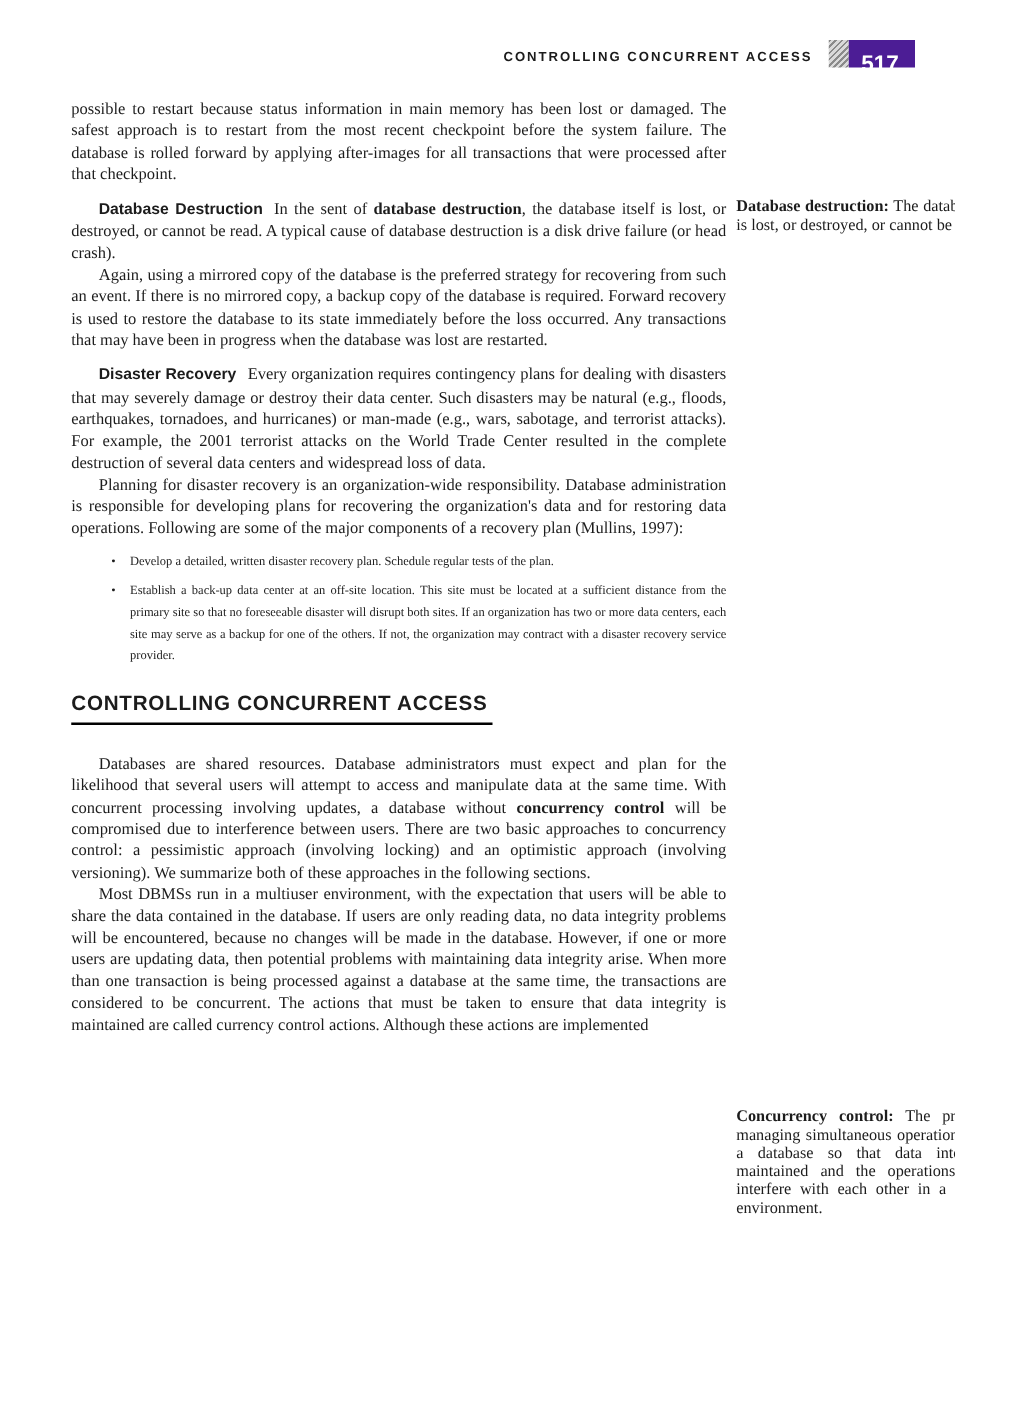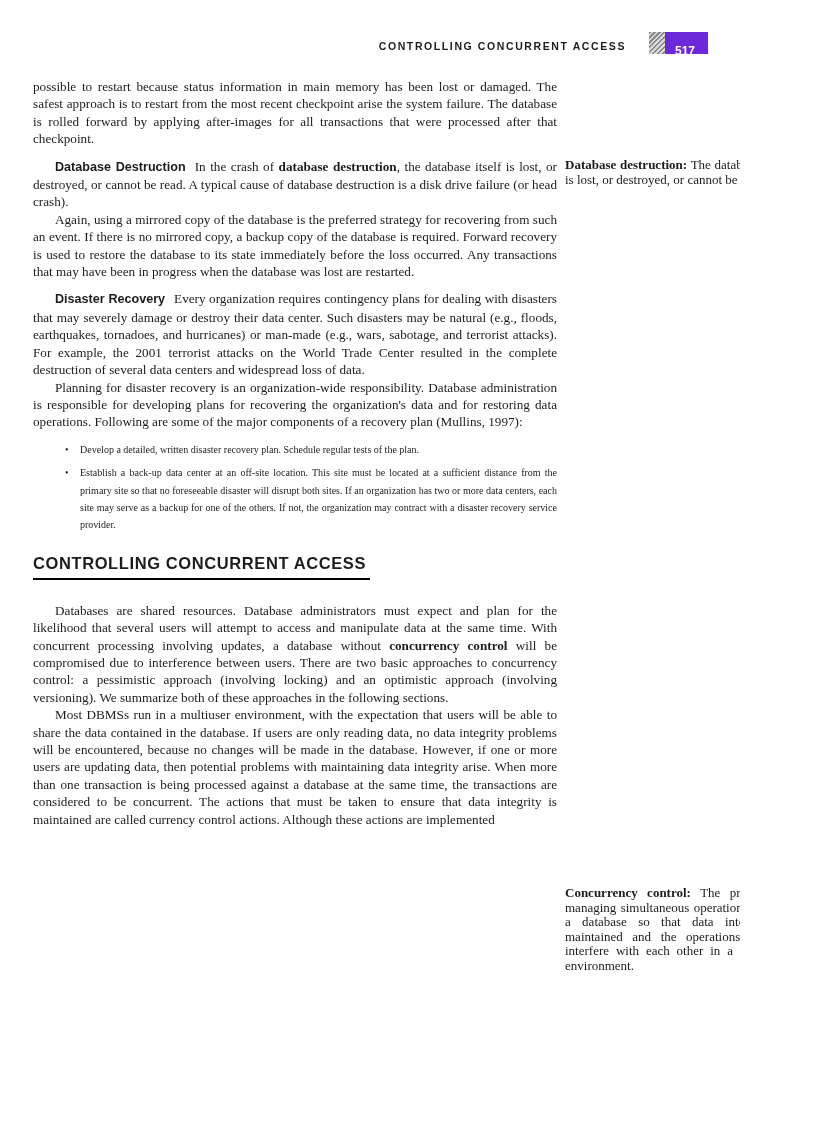--- a/index.html
+++ b/index.html
@@ -3,40 +3,40 @@
 <meta charset="utf-8">
 <style>
   * { box-sizing: border-box; }
   html, body { margin: 0; padding: 0; }
   body {
     width: 816px; height: 1123px;
     background: #ffffff;
     font-family: "Liberation Serif", serif;
     color: #1c1c1c;
   }
-  .page { position: relative; width: 740px; height: 1123px; overflow: hidden; background: #fff; }
+  .page { position: relative; width: 740px; height: 1123px; overflow: hidden; background: #fff; margin-left: 24px; }
 
   
   .running-head {
     position: absolute; top: 40px; right: 114px;
     font-family: "Liberation Sans", sans-serif;
     font-weight: bold; font-size: 10.5px; letter-spacing: 1.6px;
     white-space: nowrap;
   }
   .page-num-box {
     position: absolute; top: 32px; right: 32px; height: 22px;
     display: flex; align-items: stretch;
   }
   .page-num-pattern {
     width: 16px;
     background: repeating-linear-gradient(135deg, #8a8a8a 0 1.5px, #d9d9d9 1.5px 3.5px);
   }
   .page-num {
-    background: #6d28d9; color: #fff;
-    font-family: "Liberation Sans", sans-serif; font-weight: bold; font-size: 12px;
+    background: #4c1d95; color: #fff;
+    font-family: "Liberation Sans", sans-serif; font-weight: bold; font-size: 18px;
     display: flex; align-items: center; padding: 16px 13px 0 10px;
   }
 
   
   .main-col { position: absolute; left: 33px; top: 78px; width: 524px; }
   p { margin: 0; font-size: 13.2px; line-height: 17.4px; text-align: justify; }
   p.indent { text-indent: 22px; }
   p.runin { margin-top: 10px; text-indent: 22px; }
   .runin-head {
     font-family: "Liberation Sans", sans-serif;
@@ -76,23 +76,23 @@
 <div class="page">
 
   <span class="running-head">CONTROLLING CONCURRENT ACCESS</span>
   <span class="page-num-box">
     <span class="page-num-pattern"></span>
     <span class="page-num">517</span>
   </span>
 
   <div class="main-col">
 
-    <p>possible to restart because status information in main memory has been lost or damaged. The safest approach is to restart from the most recent checkpoint arise the system failure. The database is rolled forward by applying after-images for all transactions that were processed after that checkpoint.</p>
+    <p>possible to restart because status information in main memory has been lost or damaged. The safest approach is to restart from the most recent checkpoint before the system failure. The database is rolled forward by applying after-images for all transactions that were processed after that checkpoint.</p>
 
-    <p class="runin"><span class="runin-head">Database Destruction</span><span>In the crash of </span><span class="bold-term">database destruction</span><span>, the database itself is lost, or destroyed, or cannot be read. A typical cause of database destruction is a disk drive failure (or head crash).</span></p>
+    <p class="runin"><span class="runin-head">Database Destruction</span><span>In the sent of </span><span class="bold-term">database destruction</span><span>, the database itself is lost, or destroyed, or cannot be read. A typical cause of database destruction is a disk drive failure (or head crash).</span></p>
 
     <p class="indent">Again, using a mirrored copy of the database is the preferred strategy for recovering from such an event. If there is no mirrored copy, a backup copy of the database is required. Forward recovery is used to restore the database to its state immediately before the loss occurred. Any transactions that may have been in progress when the database was lost are restarted.</p>
 
     <p class="runin"><span class="runin-head">Disaster Recovery</span><span>Every organization requires contingency plans for dealing with disasters that may severely damage or destroy their data center. Such disasters may be natural (e.g., floods, earthquakes, tornadoes, and hurricanes) or man-made (e.g., wars, sabotage, and terrorist attacks). For example, the 2001 terrorist attacks on the World Trade Center resulted in the complete destruction of several data centers and widespread loss of data.</span></p>
 
     <p class="indent">Planning for disaster recovery is an organization-wide responsibility. Database administration is responsible for developing plans for recovering the organization's data and for restoring data operations. Following are some of the major components of a recovery plan (Mullins, 1997):</p>
 
     <ul class="bullets">
       <li>Develop a detailed, written disaster recovery plan. Schedule regular tests of the plan.</li>
       <li>Establish a back-up data center at an off-site location. This site must be located at a sufficient distance from the primary site so that no foreseeable disaster will disrupt both sites. If an organization has two or more data centers, each site may serve as a backup for one of the others. If not, the organization may contract with a disaster recovery service provider.</li>

